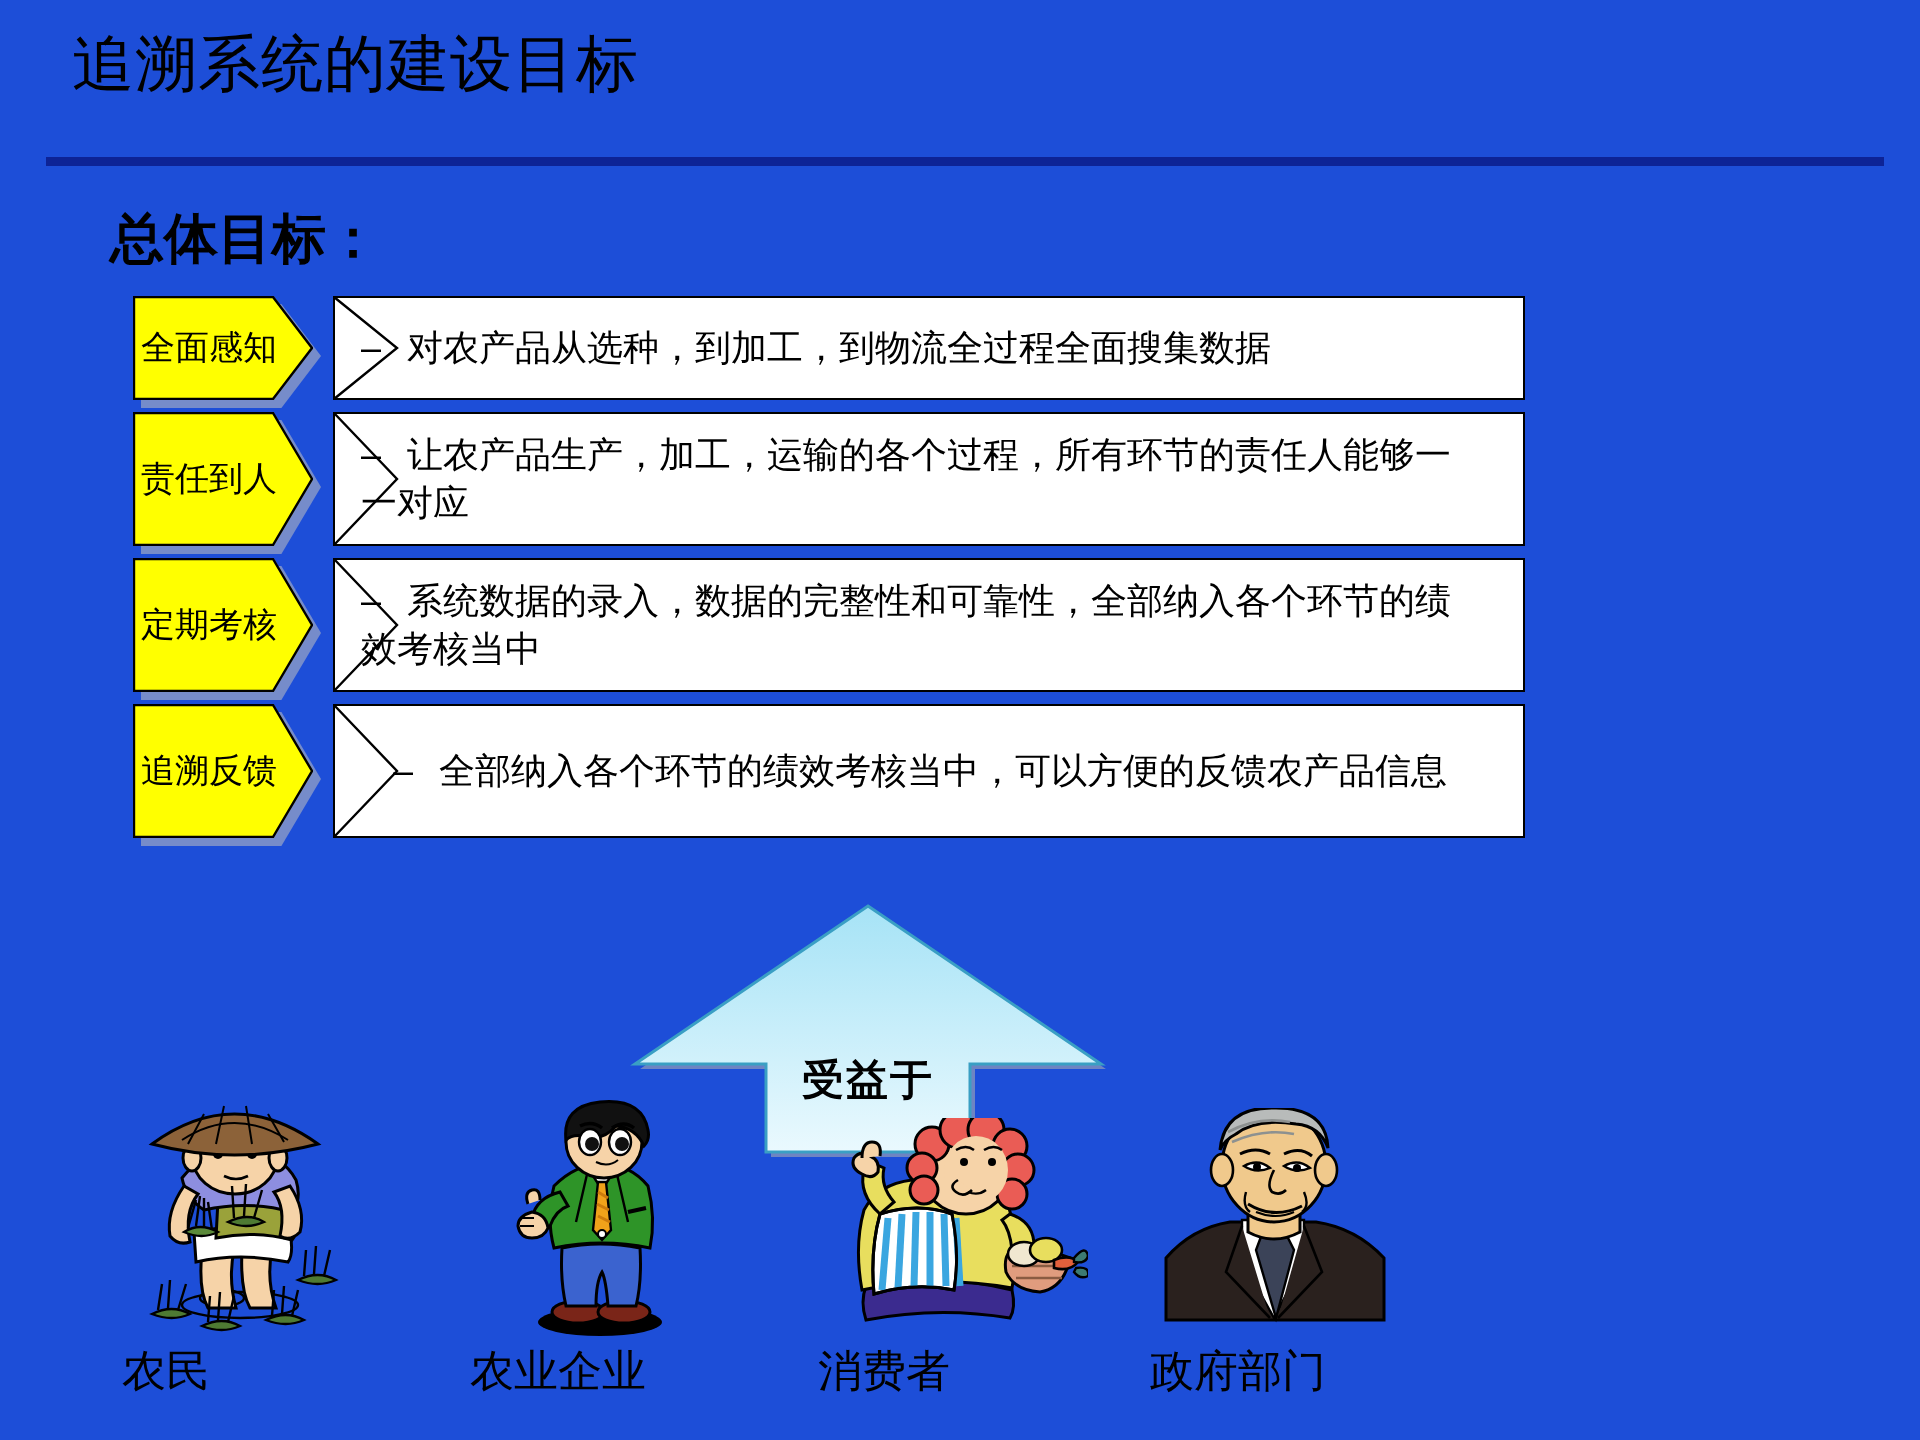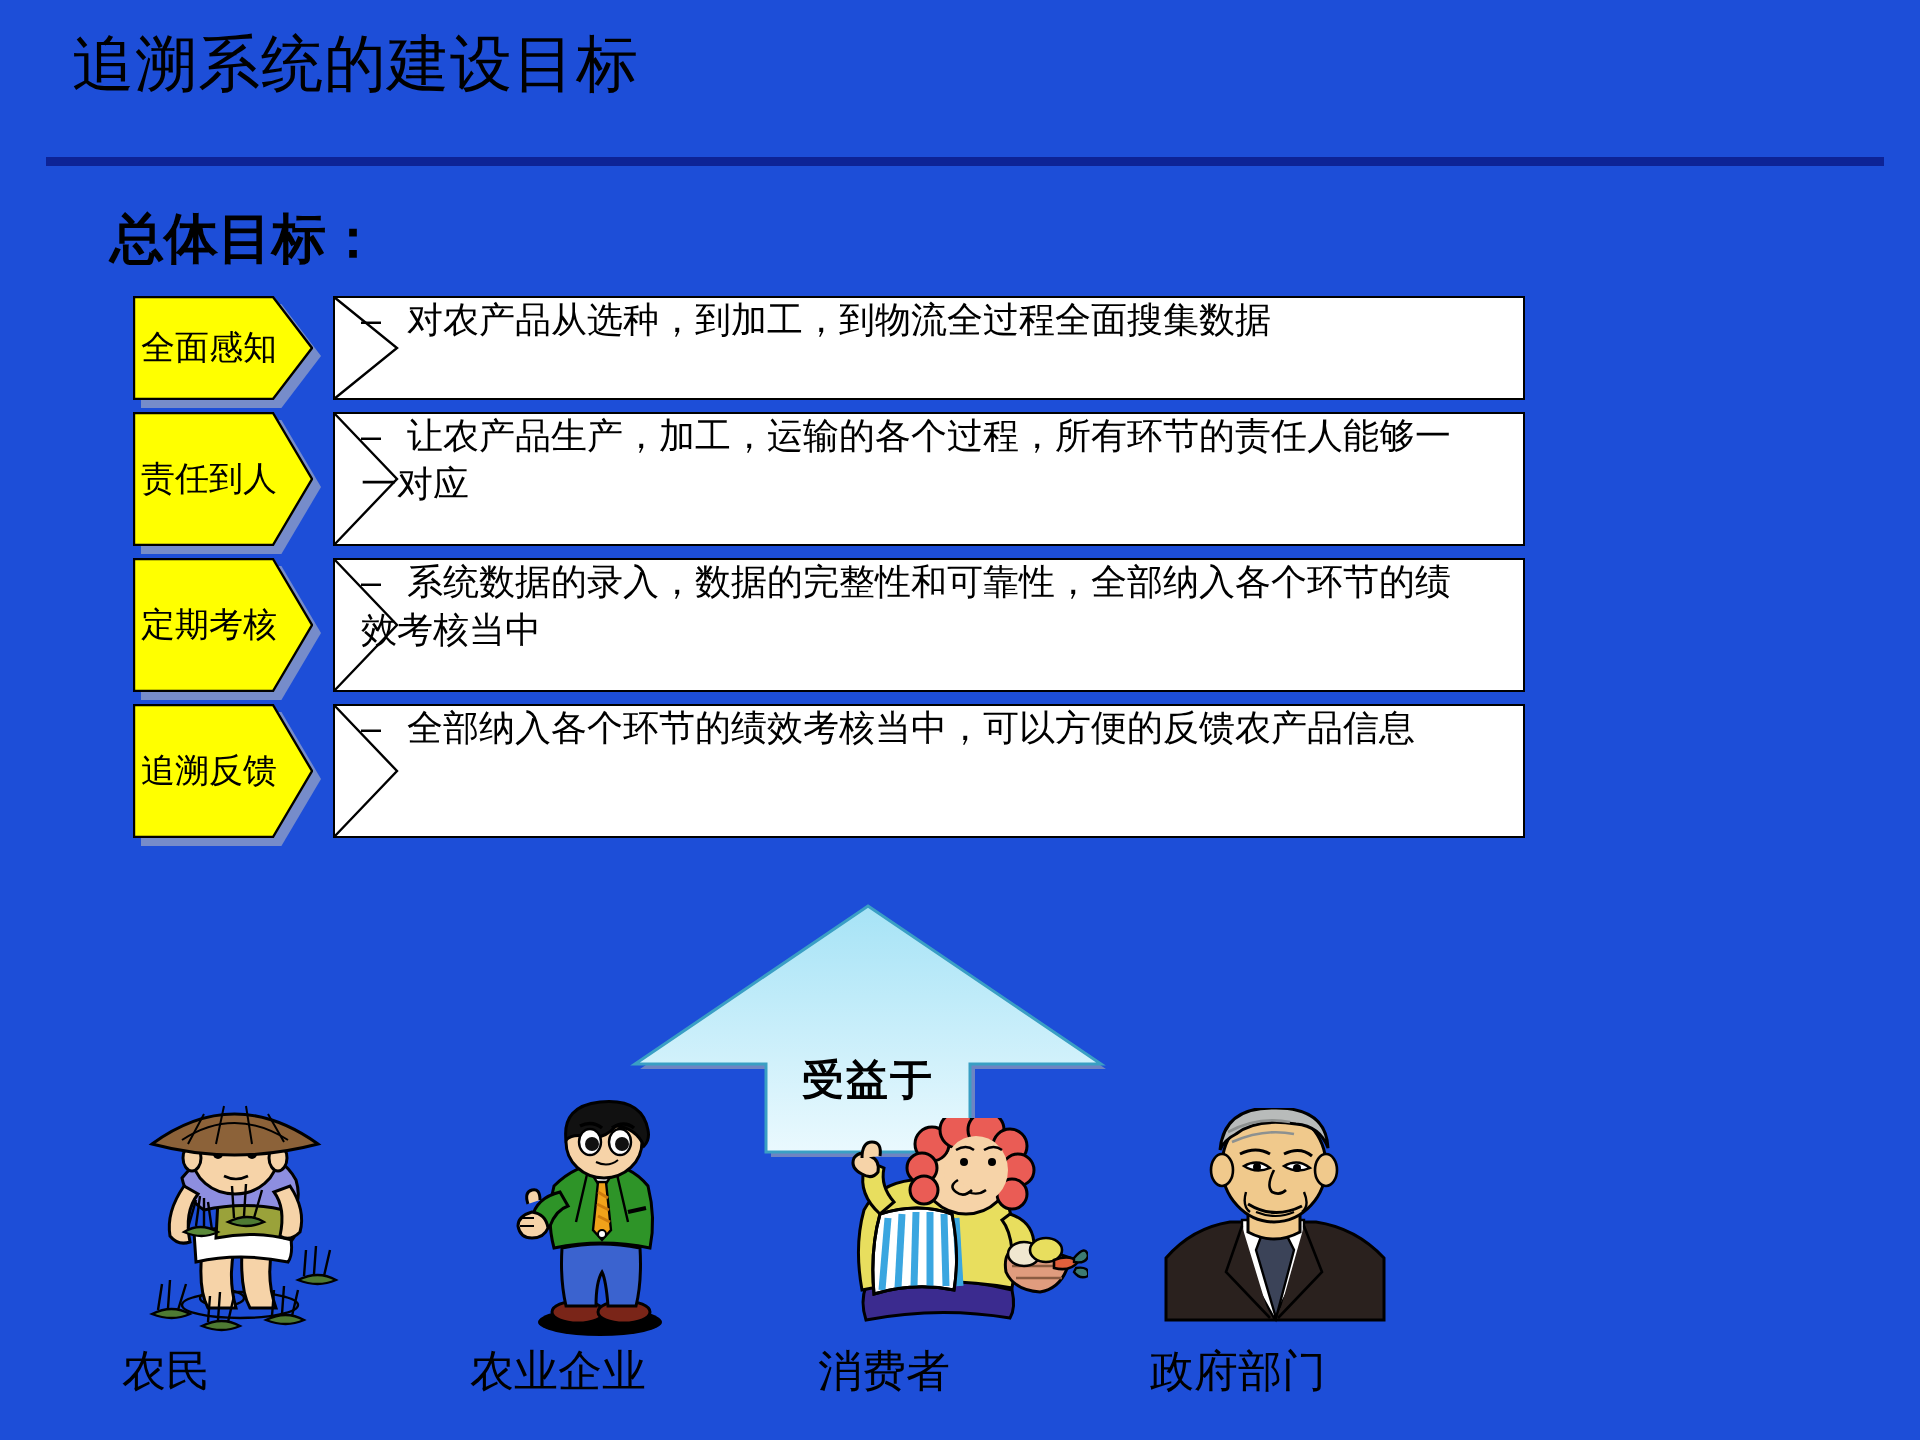--- a/index.html
+++ b/index.html
@@ -53,21 +53,21 @@
   .goals {
     position: absolute;
     left: 133px;
     top: 296px;
     width: 1392px;
   }
   .goal-row {
     position: relative;
     margin-bottom: 12px;
   }
-  .goal-row:last-child { margin-bottom: 16px; }
+  .goal-row:last-child { margin-bottom: 16px; padding-left: 32px; }
 
   
   .goal-box {
     position: absolute;
     left: 200px;
     top: 0;
     right: 0;
     height: 100%;
     border: 2px solid #000000;
     background: #ffffff;
@@ -75,20 +75,21 @@
   }
   .goal-text {
     position: relative;
     z-index: 3;
     margin-left: 228px;
     padding-right: 40px;
     font-size: 36px;
     line-height: 1.32;
     color: #000000;
     display: flex;
+    align-items: center;
     height: 100%;
     box-sizing: border-box;
   }
   .goal-text .inner { width: 100%; }
   .dash {
     display: inline-block;
     width: 46px;
   }
 
   

